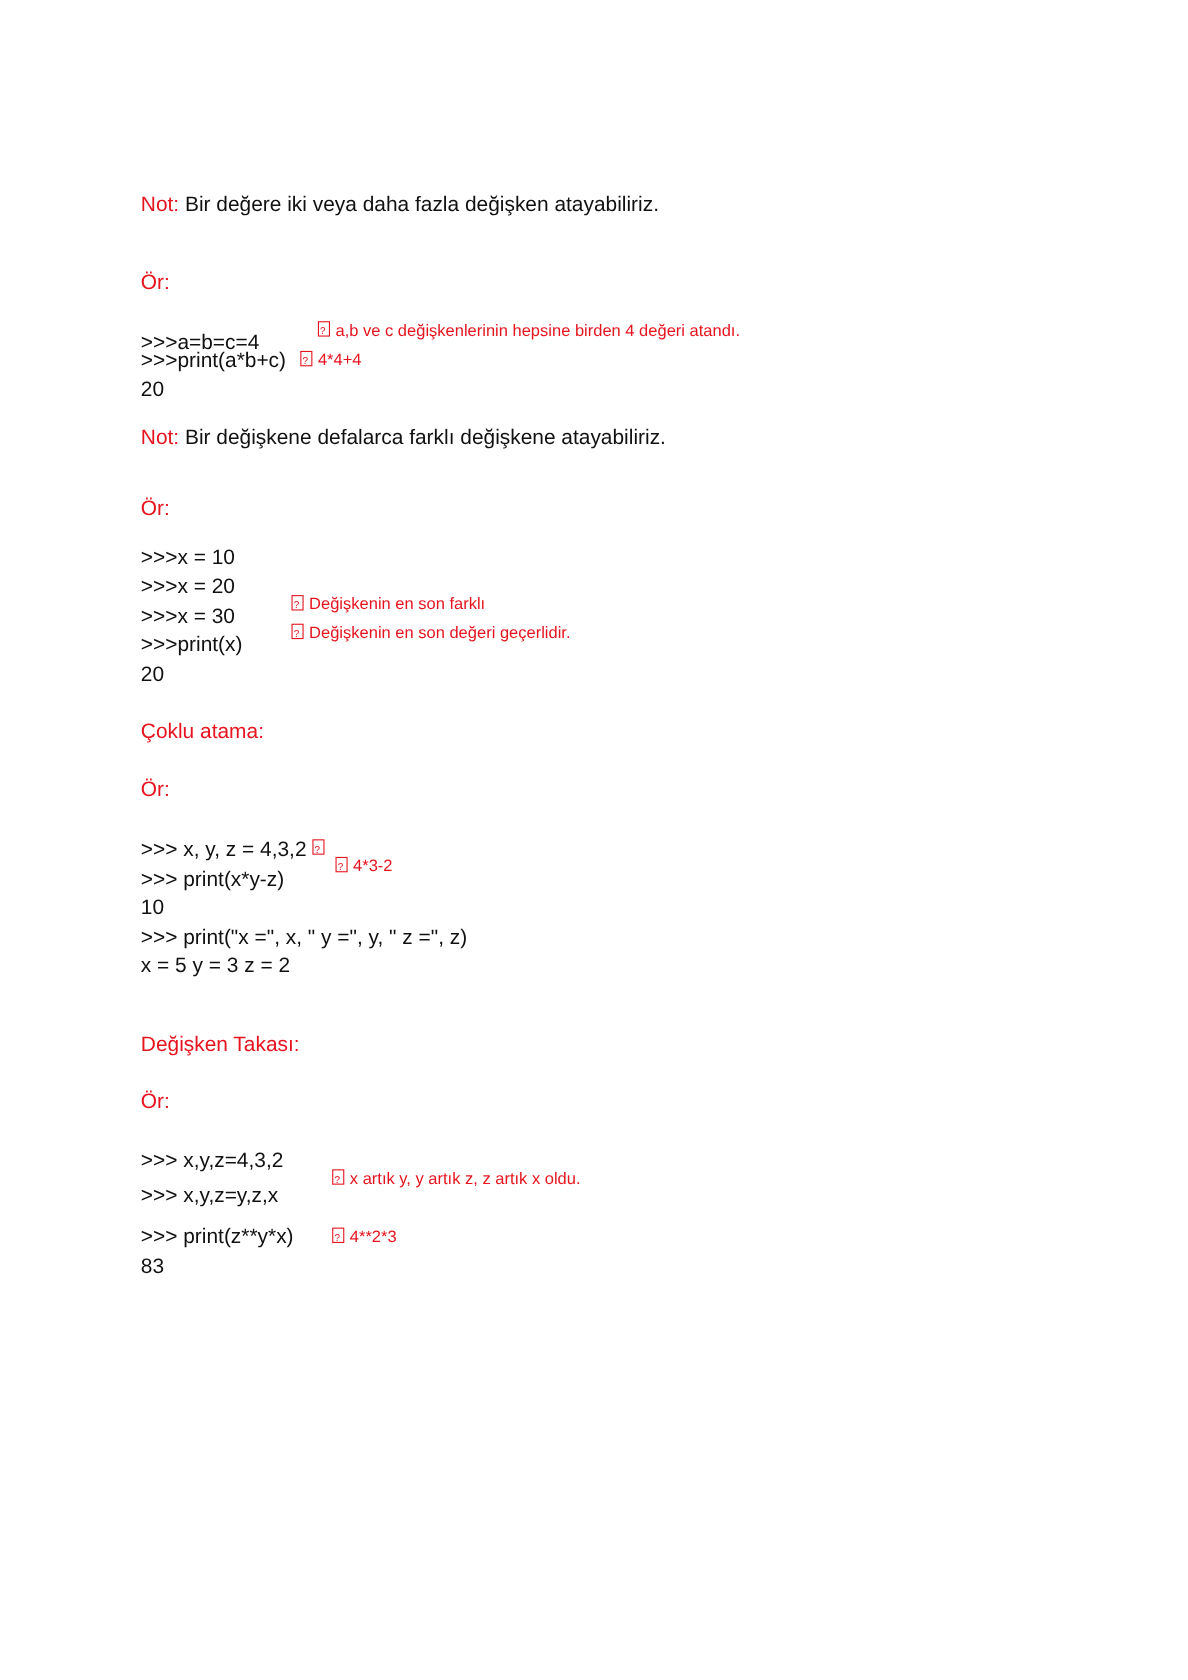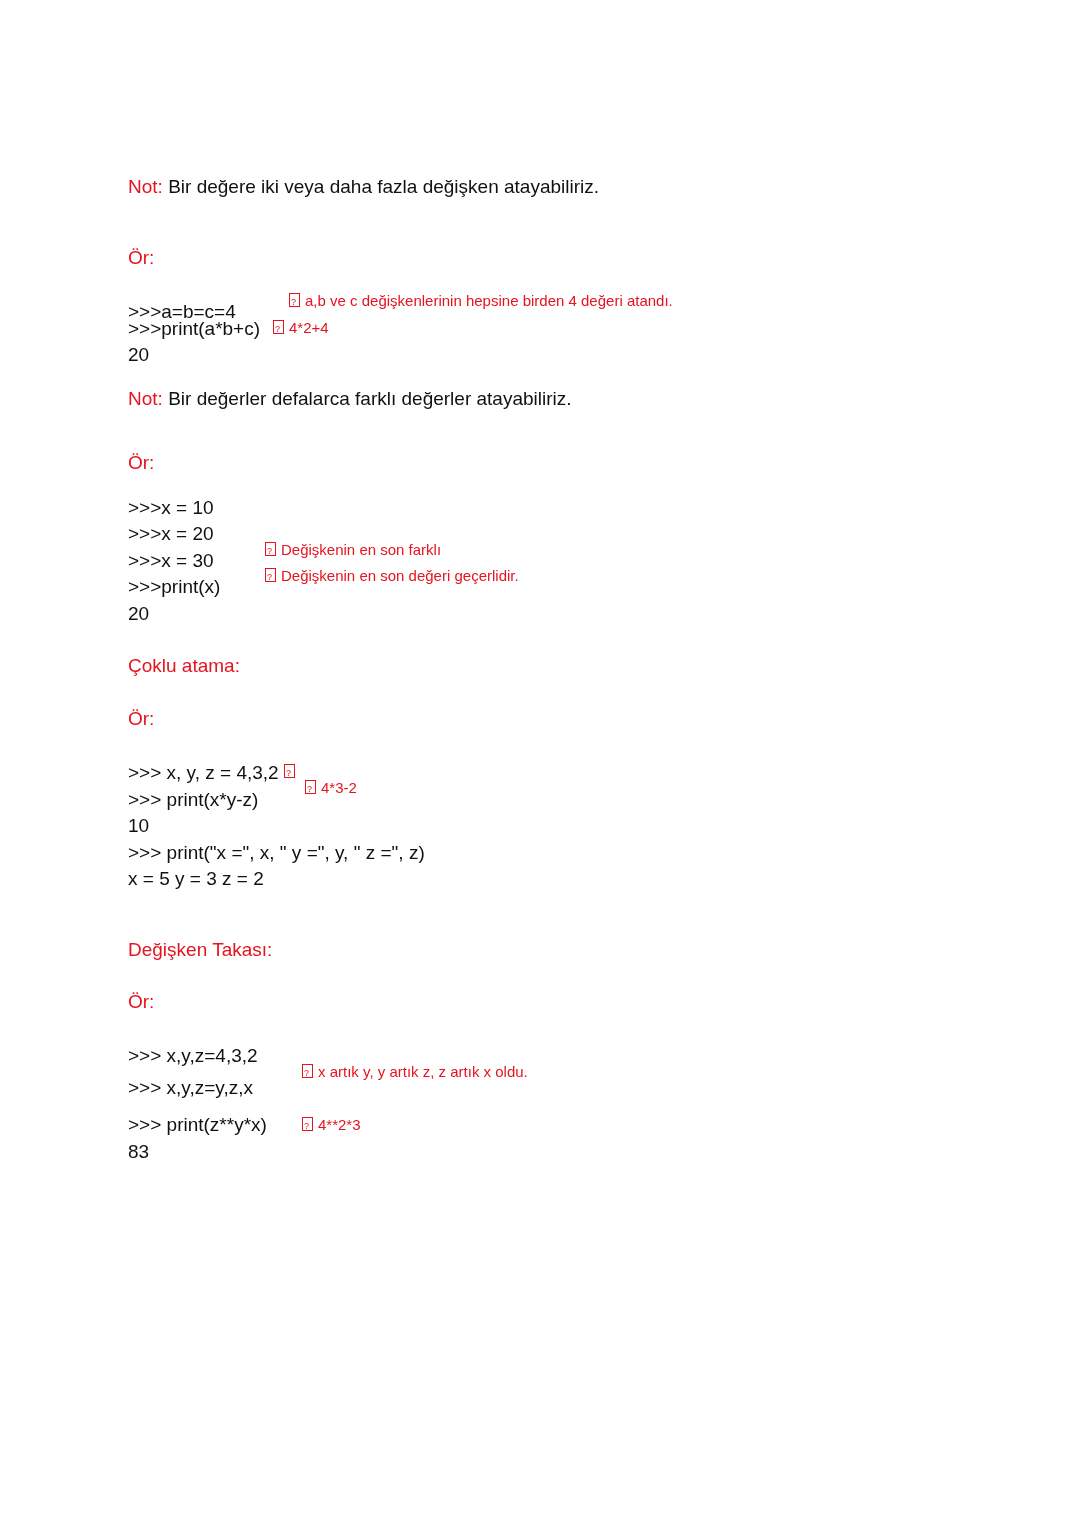--- a/index.html
+++ b/index.html
@@ -14,23 +14,23 @@
   </style>
 </head>
 <body>
 
 <div class="ln" style="top:175px"><span class="red">Not:</span><span> Bir değere iki veya daha fazla değişken atayabiliriz.</span></div>
 <div class="ln red" style="top:246px">Ör:</div>
 <div class="ln" style="top:300px">&gt;&gt;&gt;a=b=c=4</div>
 <div class="ln" style="top:317px">&gt;&gt;&gt;print(a*b+c)</div>
 <div class="ln" style="top:343px">20</div>
 <div class="ann" style="left:289px;top:289px"><span class="box"></span><span>a,b ve c değişkenlerinin hepsine birden 4 değeri atandı.</span></div>
-<div class="ann" style="left:273px;top:316px"><span class="box"></span><span>4*2+4</span></div>
+<div class="ann" style="left:273px;top:316px"><span class="box"></span><span>4*4+4</span></div>
 
-<div class="ln" style="top:387px"><span class="red">Not:</span><span> Bir değerler defalarca farklı değerler atayabiliriz.</span></div>
+<div class="ln" style="top:387px"><span class="red">Not:</span><span> Bir değişkene defalarca farklı değişkene atayabiliriz.</span></div>
 <div class="ln red" style="top:451px">Ör:</div>
 <div class="ln" style="top:496px">&gt;&gt;&gt;x = 10</div>
 <div class="ln" style="top:522px">&gt;&gt;&gt;x = 20</div>
 <div class="ln" style="top:549px">&gt;&gt;&gt;x = 30</div>
 <div class="ln" style="top:575px">&gt;&gt;&gt;print(x)</div>
 <div class="ln" style="top:602px">20</div>
 <div class="ann" style="left:265px;top:538px"><span class="box"></span><span>Değişkenin en son farklı</span></div>
 <div class="ann" style="left:265px;top:564px"><span class="box"></span><span>Değişkenin en son değeri geçerlidir.</span></div>
 
 <div class="ln red" style="top:654px">Çoklu atama:</div>

